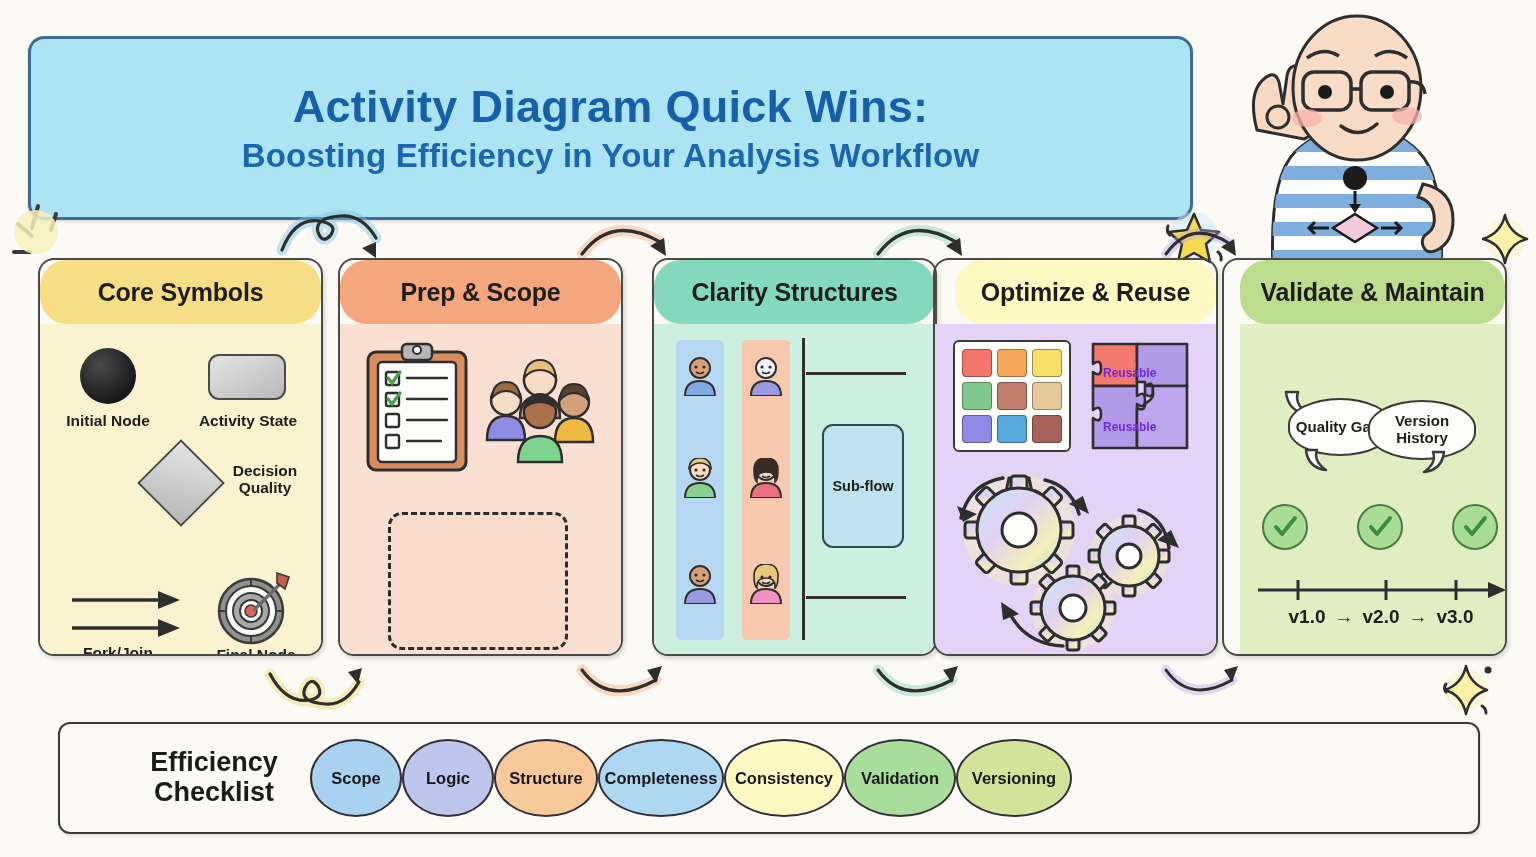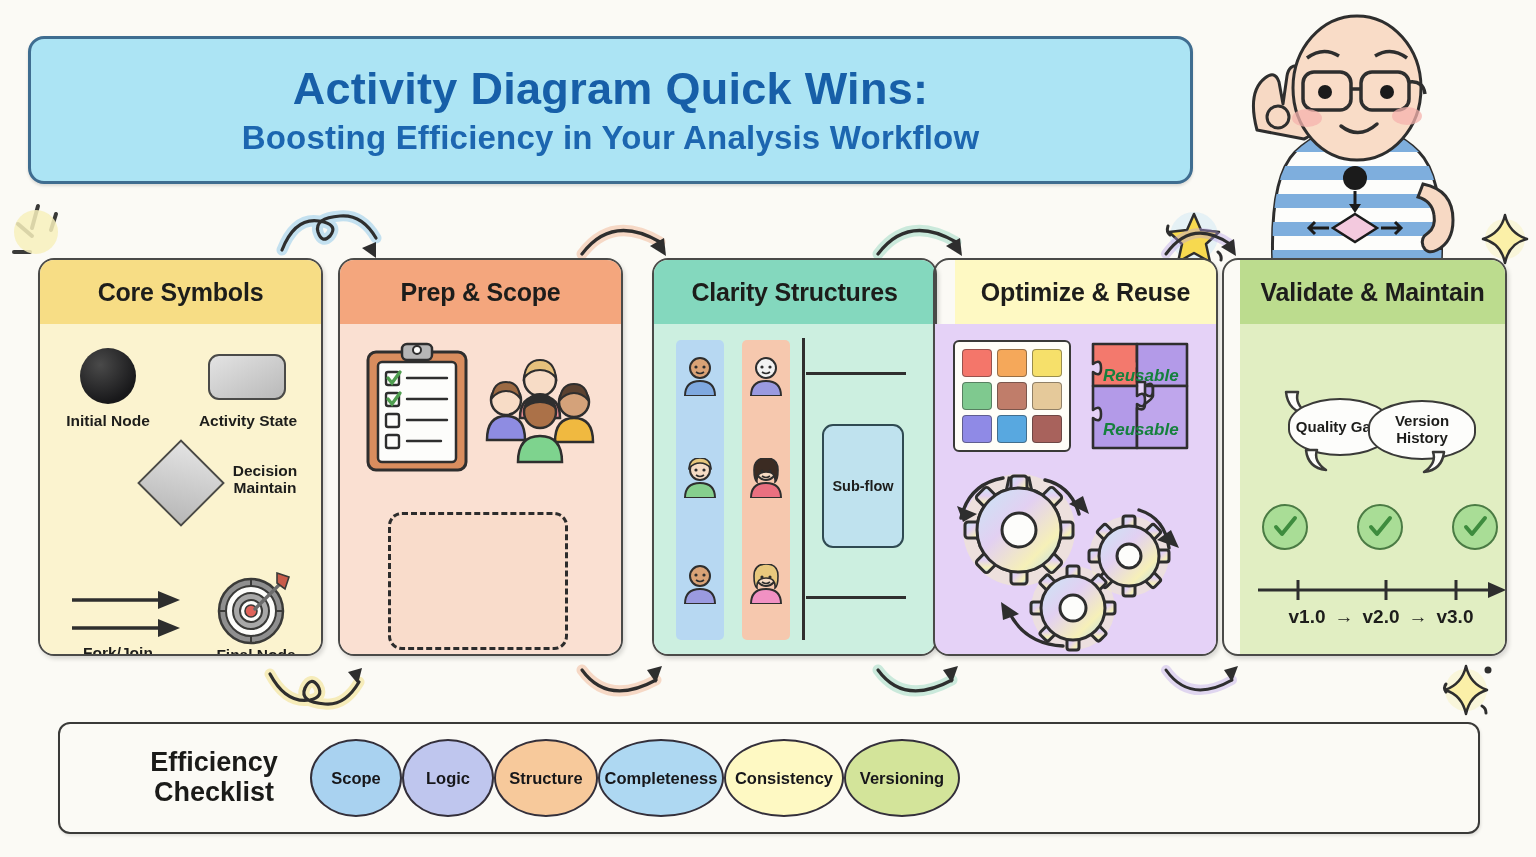--- a/index.html
+++ b/index.html
@@ -7,21 +7,21 @@
   html, body {
     width: 1536px; height: 857px;
     background: #fbfaf5;
     font-family: "Liberation Sans", sans-serif;
     overflow: hidden;
   }
   #stage { position: relative; width: 1536px; height: 857px; background: #fbfaf5; }
 
   
   #title-bar {
-    position: absolute; left: 28px; top: 36px; width: 1165px; height: 148px;
+    position: absolute; left: 28px; top: 36px; width: 1165px; height: 184px;
     background: #ace4f4; border: 3px solid #3f6d90; border-radius: 16px;
     display: flex; flex-direction: column; align-items: center; justify-content: center;
     box-shadow: 0 2px 3px rgba(0,0,0,.13);
   }
   #title-main {
     font-size: 45px; font-weight: bold; color: #175fa8; letter-spacing: .3px;
     text-align: center; line-height: 1.05;
   }
   #title-sub {
     font-size: 33px; font-weight: bold; color: #1c66b0; letter-spacing: .2px;
@@ -30,21 +30,21 @@
 
   
   .panel {
     position: absolute; top: 258px; width: 285px; height: 398px;
     border: 2.5px solid #4a4a48; border-radius: 16px; overflow: hidden;
     box-shadow: 2px 3px 4px rgba(0,0,0,.14);
   }
   .panel-head {
     height: 64px; display: flex; align-items: center; justify-content: center;
     font-size: 25px; font-weight: bold; color: #1d1d1b; text-align: center;
-    padding: 0 6px; letter-spacing: -.2px;
+    padding: 0 6px; letter-spacing: -.2px; border-radius: 27px;
   }
   .panel-body { position: relative; height: 334px; }
 
   #panel-0 { left: 38px; }
   #panel-0 .panel-head { background: #f7dd85; }
   #panel-0 .panel-body { background: #fbf3cf; }
   #panel-1 { left: 338px; }
   #panel-1 .panel-head { background: #f4a67d; }
   #panel-1 .panel-body { background: #fae0d2; }
   #panel-2 { left: 652px; }
@@ -84,21 +84,21 @@
   #subflow-box { position: absolute; left: 168px; top: 100px; width: 82px; height: 124px;
     border: 2.5px solid #2f4a52; border-radius: 11px; background: #bfe2ee; display: flex;
     align-items: center; justify-content: center; font-size: 14.5px; font-weight: bold; color: #1d1d1b; }
 
   
   #color-grid { position: absolute; left: 18px; top: 16px; width: 118px; height: 112px; background: #fffef8;
     border: 2.5px solid #3a3a38; border-radius: 6px; display: grid; grid-template-columns: repeat(3,1fr);
     grid-template-rows: repeat(3,1fr); gap: 5px; padding: 7px; }
   .grid-cell { border-radius: 4px; border: 1px solid rgba(40,40,40,.45); }
   #puzzle { position: absolute; left: 150px; top: 16px; width: 110px; height: 112px; }
-  .puzzle-label { position: absolute; font-size: 17px; font-weight: bold; color: #15803d; white-space: nowrap; font-style: italic; }
+  .puzzle-label { position: absolute; font-size: 12px; font-weight: bold; color: #6d28d9; white-space: nowrap; }
   #gears { position: absolute; left: 8px; top: 142px; width: 262px; height: 186px; }
 
   
   .bubble { position: absolute; background: #fdfdfb; border: 2.5px solid #3a3a38; border-radius: 50%/46%;
     display: flex; align-items: center; justify-content: center; text-align: center;
     font-size: 15px; font-weight: bold; color: #1d1d1b; line-height: 1.12; }
   #bubble-0 { left: 18px; top: 14px; width: 134px; height: 62px; }
   #bubble-1 { left: 128px; top: 76px; width: 108px; height: 60px; }
   #bubble-2 { left: 48px; top: 74px; width: 104px; height: 58px; }
   .check-circle { position: absolute; top: 180px; width: 46px; height: 46px; border-radius: 50%;
@@ -256,21 +256,21 @@
   <div class="panel" id="panel-0">
     <div class="panel-head">Core Symbols</div>
     <div class="panel-body">
       <div id="initial-node"></div>
       <div class="sym-label" style="left:12px;top:88px;width:112px">Initial Node</div>
 
       <div id="activity-state"></div>
       <div class="sym-label" style="left:148px;top:88px;width:120px">Activity State</div>
 
       <div id="decision-diamond"></div>
-      <div class="sym-label" style="left:178px;top:138px;width:94px">Decision Maintain</div>
+      <div class="sym-label" style="left:178px;top:138px;width:94px">Decision Quality</div>
 
       <svg id="fork-join" viewBox="0 0 118 56">
         <path d="M4 14 h88" stroke="#2e2e2e" stroke-width="3.4"></path>
         <path d="M112 14 l-22 -9 v18 z" fill="#2e2e2e"></path>
         <path d="M4 42 h88" stroke="#2e2e2e" stroke-width="3.4"></path>
         <path d="M112 42 l-22 -9 v18 z" fill="#2e2e2e"></path>
       </svg>
       <div class="sym-label" style="left:18px;top:320px;width:120px">Fork/Join</div>
 
       <svg id="final-node" viewBox="0 0 76 76">
@@ -558,19 +558,22 @@
       </div>
       <div class="chip" style="background:#f7c99b;width:104px">
         <span>Structure</span>
       </div>
       <div class="chip" style="background:#aed8f2;width:126px">
         <span>Completeness</span>
       </div>
       <div class="chip" style="background:#fef9c3;width:120px">
         <span>Consistency</span>
       </div>
+      <div class="chip" style="background:#a8dd9a;width:112px">
+        <span>Validation</span>
+      </div>
       <div class="chip" style="background:#d3e49a;width:116px">
         <span>Versioning</span>
       </div>
     </div>
   </div>
 
 </div>
 
 </body></html>

